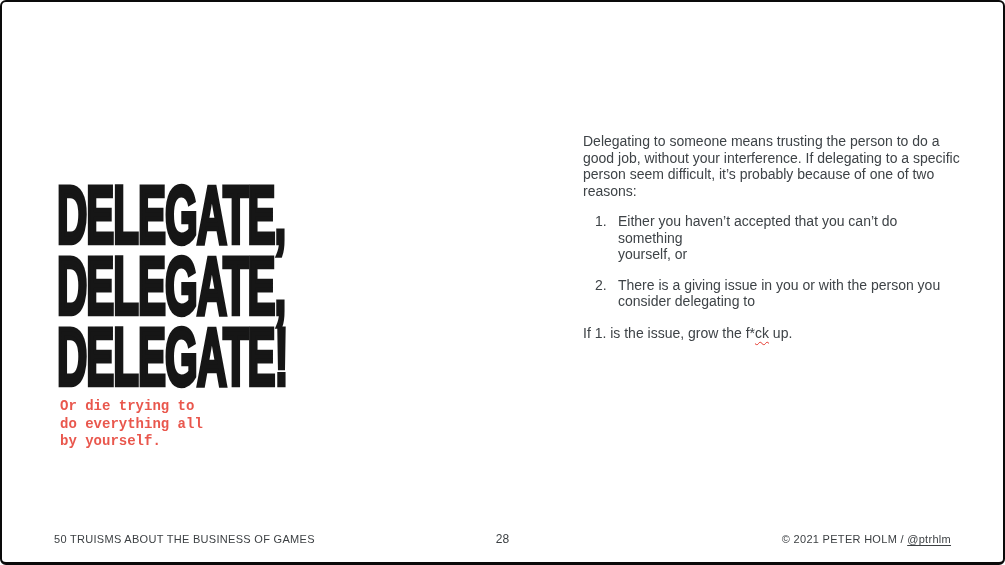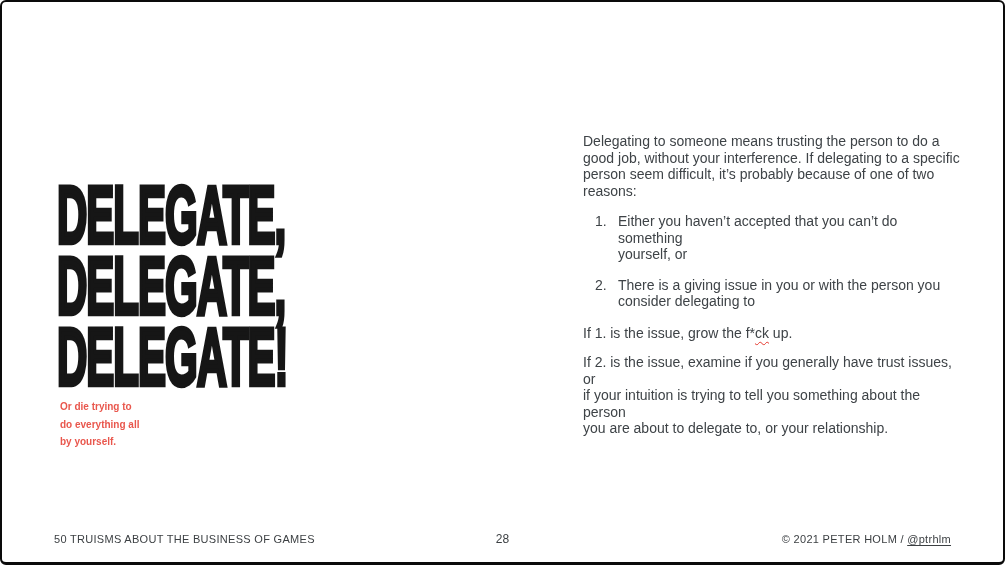--- a/index.html
+++ b/index.html
@@ -37,23 +37,23 @@
     white-space: nowrap;
     transform: scaleY(1.92);
     transform-origin: 0 50%;
     -webkit-text-stroke: 2.4px #161616;
   }
 
   .subtitle {
     position: absolute;
     left: 58px;
     top: 396px;
-    font-family: Liberation Sans, sans-serif;
+    font-family: Liberation Mono, monospace;
     font-weight: 700;
-    font-size: 10px;
+    font-size: 14px;
     line-height: 17.5px;
     color: #e9574d;
     white-space: pre-line;
   }
 
   
   .body-col {
     position: absolute;
     left: 558px;
     top: 131px;
@@ -144,23 +144,20 @@
       </div>
       <div class="li">
         <span class="num">2.</span>
         <span class="litext">There is a giving issue in you or with the person you
 consider delegating to</span>
       </div>
     </div>
 
     <p class="para"><span>If 1. is the issue, grow the f*</span><span class="squiggle">ck</span><span> up.</span></p>
 
-    <p class="para">If 2. is the issue, examine if you generally have trust issues, or
-if your intuition is trying to tell you something about the person
-you are about to delegate to, or your relationship.</p>
 
   </div>
 
   <div class="footer">
     <div class="f-left">50 TRUISMS ABOUT THE BUSINESS OF GAMES</div>
     <div class="f-center">28</div>
     <div class="f-right"><span>© 2021 PETER HOLM / </span><a class="handle">@ptrhlm</a></div>
   </div>
 
 </div>

